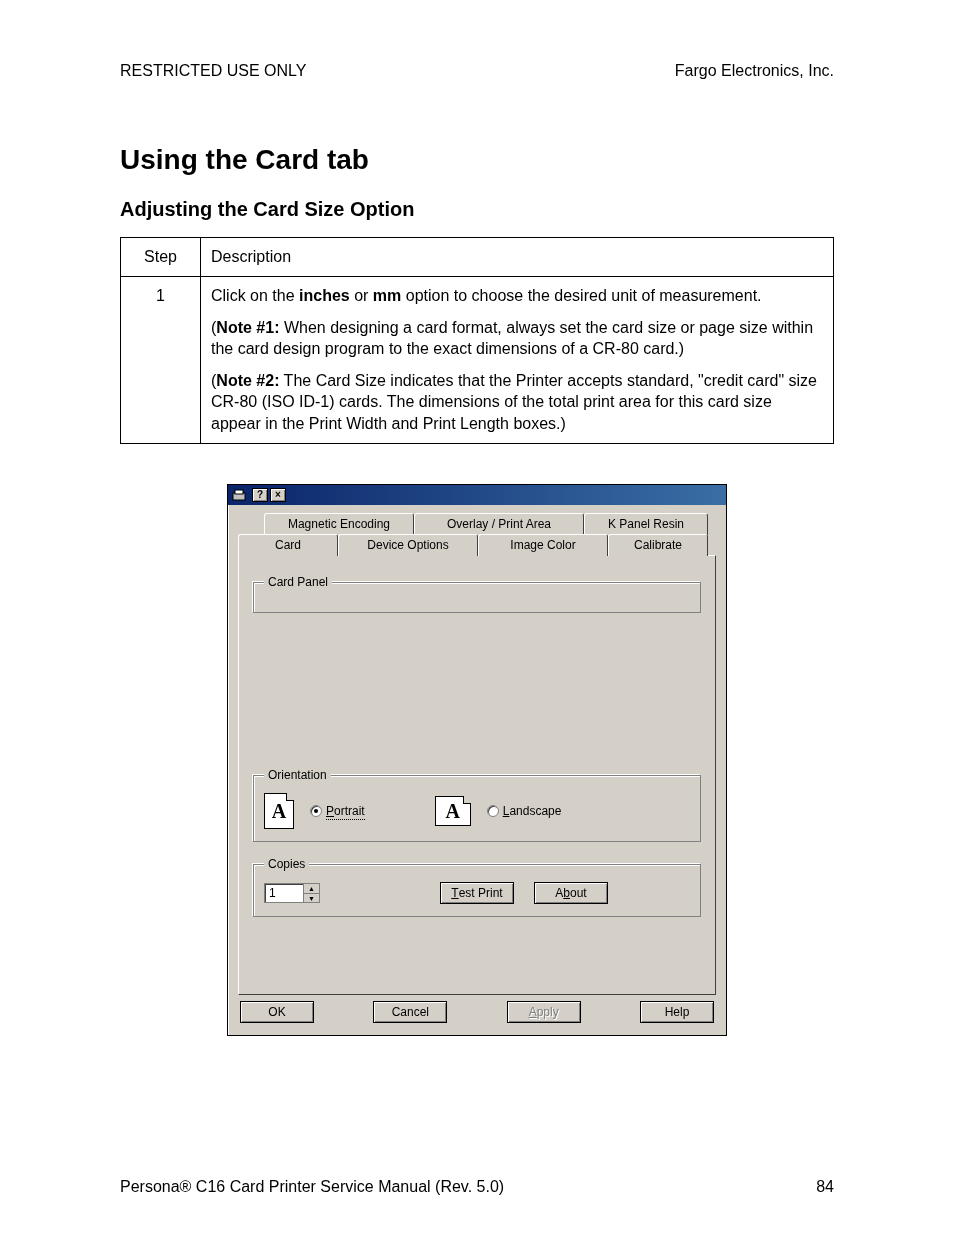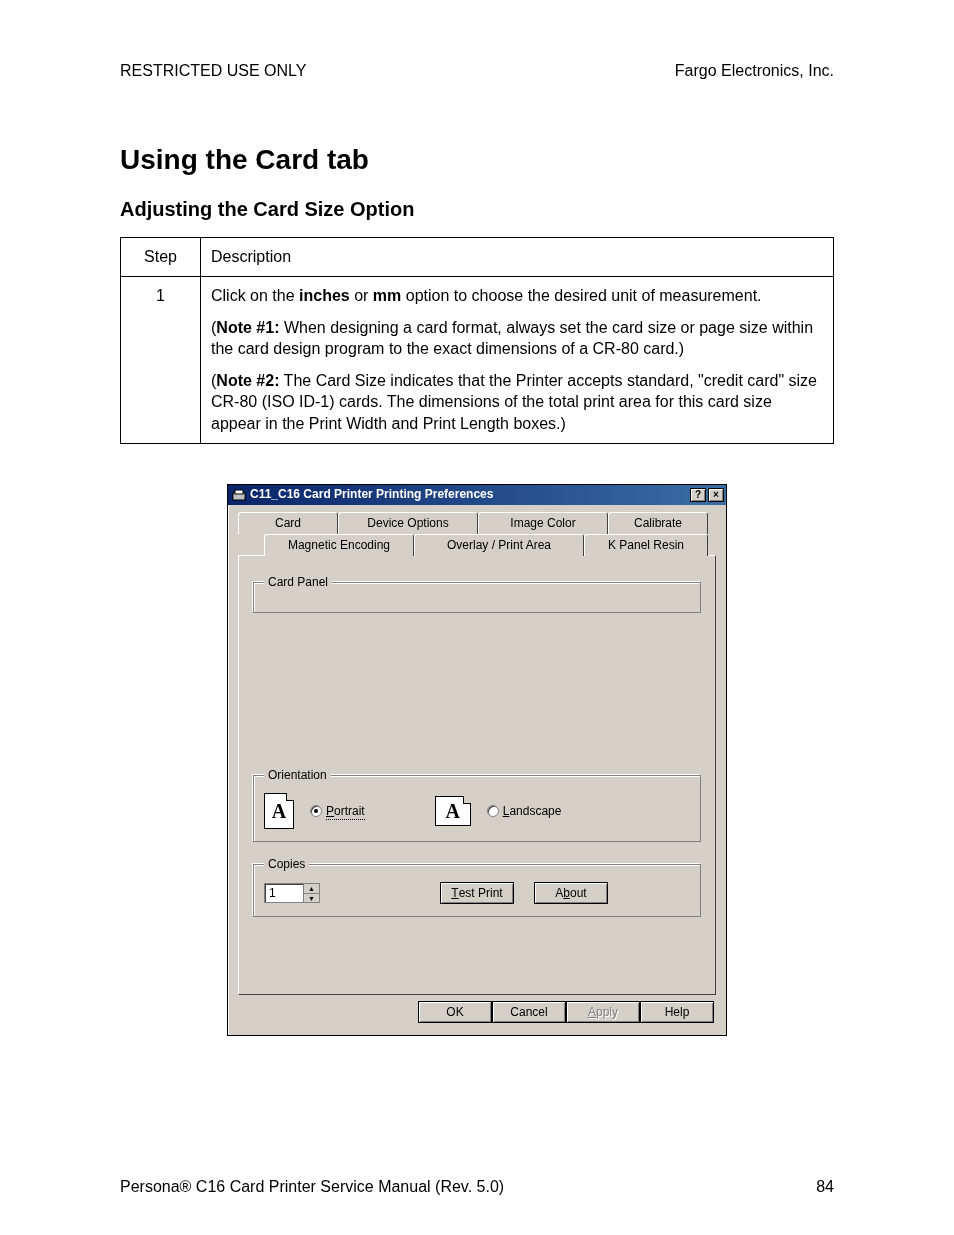--- a/index.html
+++ b/index.html
@@ -143,21 +143,21 @@
   .btn {
     min-width:74px; height:22px;
     background:#d4d0c8;
     border:1px solid #000;
     box-shadow: inset 1px 1px 0 #fff, inset -1px -1px 0 #808080;
     font-size:12px; padding:0 10px;
     display:inline-flex; align-items:center; justify-content:center;
   }
   .btn .ul { text-decoration:underline; }
   .btn.disabled { color:#808080; text-shadow:1px 1px 0 #fff; }
-  .dlg-buttons { display:flex; justify-content:flex-end; padding:6px 2px 2px 2px; }
+  .dlg-buttons { display:flex; justify-content:space-between; padding:6px 2px 2px 2px; }
   .doc-footer { display:flex; justify-content:space-between; font-size:16px; margin-top:140px; }
 </style>
 </head>
 <body>
 
 <div class="doc-header">
   <span>RESTRICTED USE ONLY</span>
   <span>Fargo Electronics, Inc.</span>
 </div>
 
@@ -189,36 +189,35 @@
 
 <div class="dialog-wrap">
   <div class="dialog">
     <div class="titlebar">
       <span class="winicon">
         <svg width="14" height="14" viewBox="0 0 14 14">
             <rect x="1" y="5" width="12" height="7" fill="#c0c0c0" stroke="#000"></rect>
             <rect x="3" y="2" width="8" height="4" fill="#fff" stroke="#000"></rect>
           </svg>
       </span>
-      <span class="title-text">C11_C16 Card Printer Printing Preferences</span>
       <span class="tb-btn">?</span>
       <span class="tb-btn">×</span>
     </div>
     <div class="dlg-body">
       <div class="tabs">
+        <div class="tabrow back">
+          <div class="tab back1">Magnetic Encoding</div>
+          <div class="tab back2">Overlay / Print Area</div>
+          <div class="tab back3">K Panel Resin</div>
+        </div>
         <div class="tabrow front">
           <div class="tab front1 active">Card</div>
           <div class="tab front2">Device Options</div>
           <div class="tab front3">Image Color</div>
           <div class="tab front4">Calibrate</div>
-        </div>
-        <div class="tabrow back">
-          <div class="tab back1">Magnetic Encoding</div>
-          <div class="tab back2">Overlay / Print Area</div>
-          <div class="tab back3">K Panel Resin</div>
         </div>
         <div class="panel">
 
           <fieldset class="gbox">
             <legend>Card Panel</legend>
           </fieldset>
 
           <div class="spacer"></div>
 
           <fieldset class="gbox">

